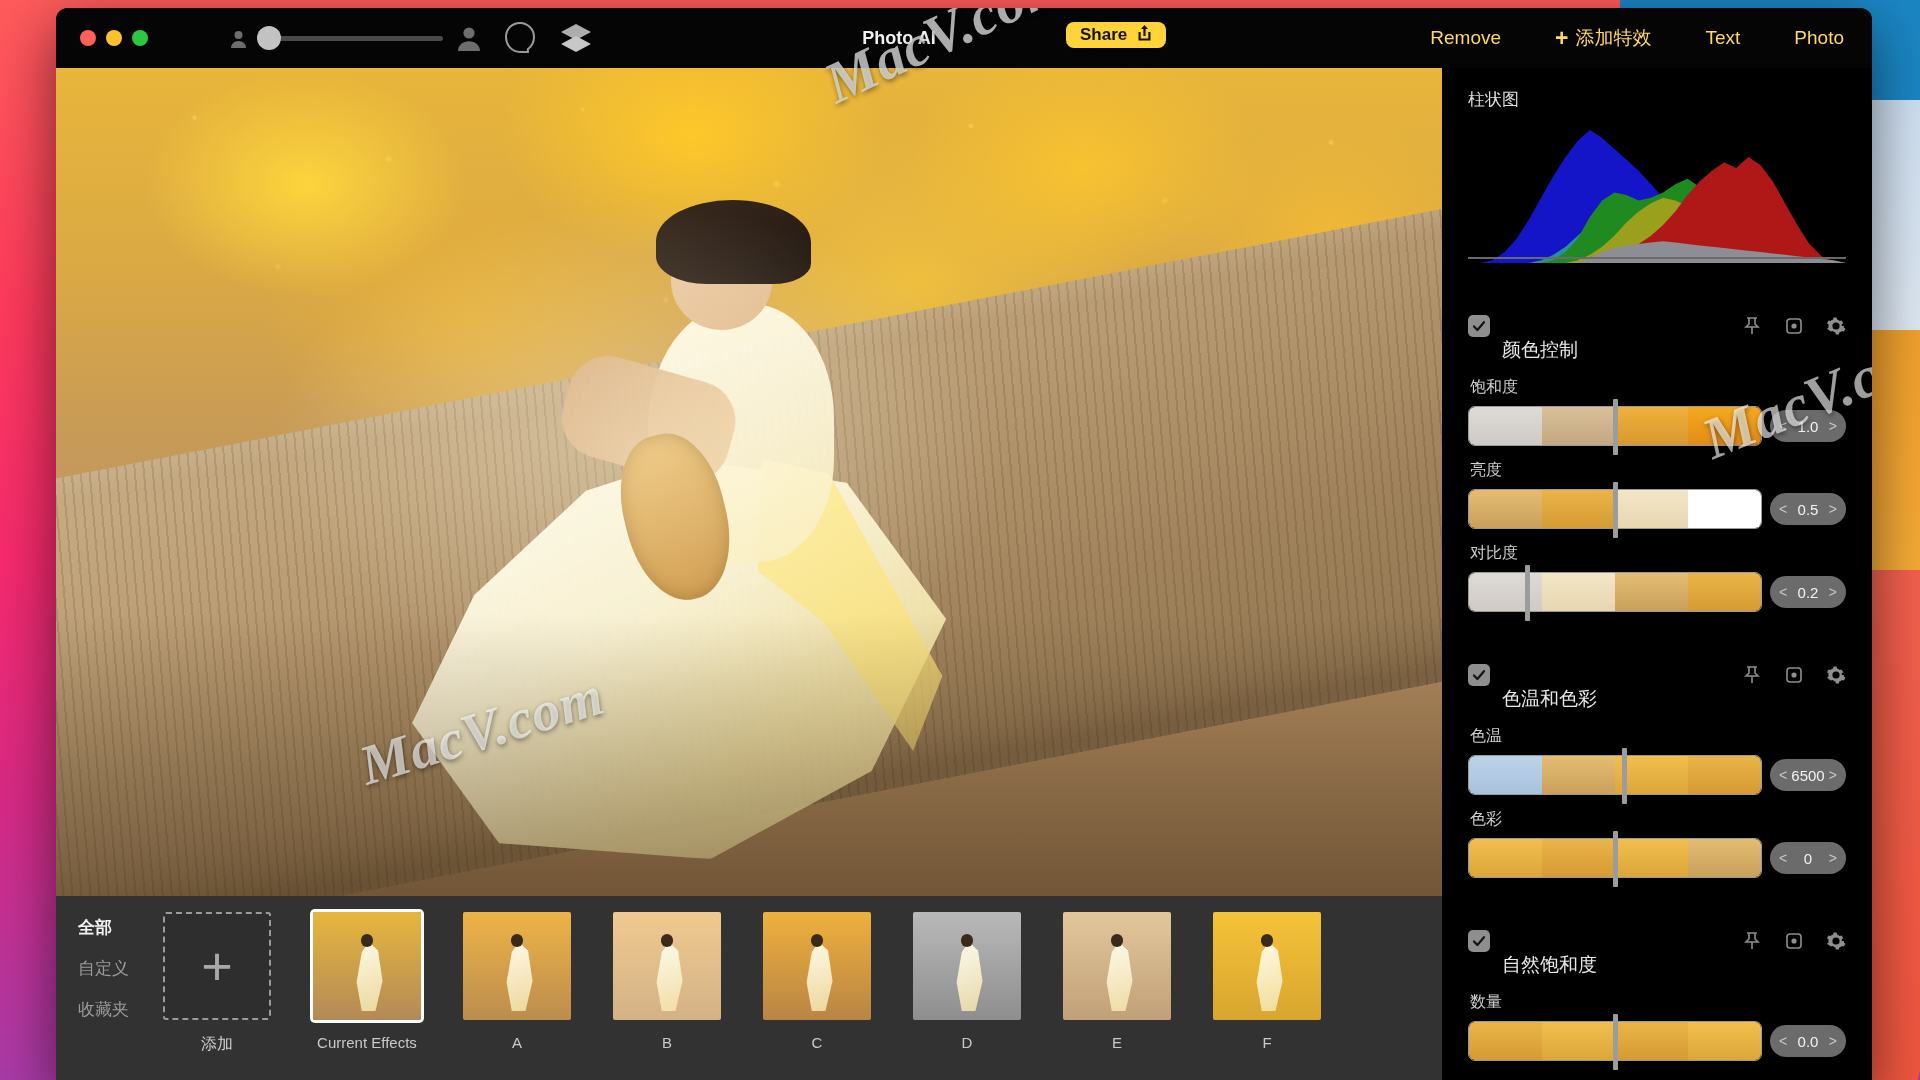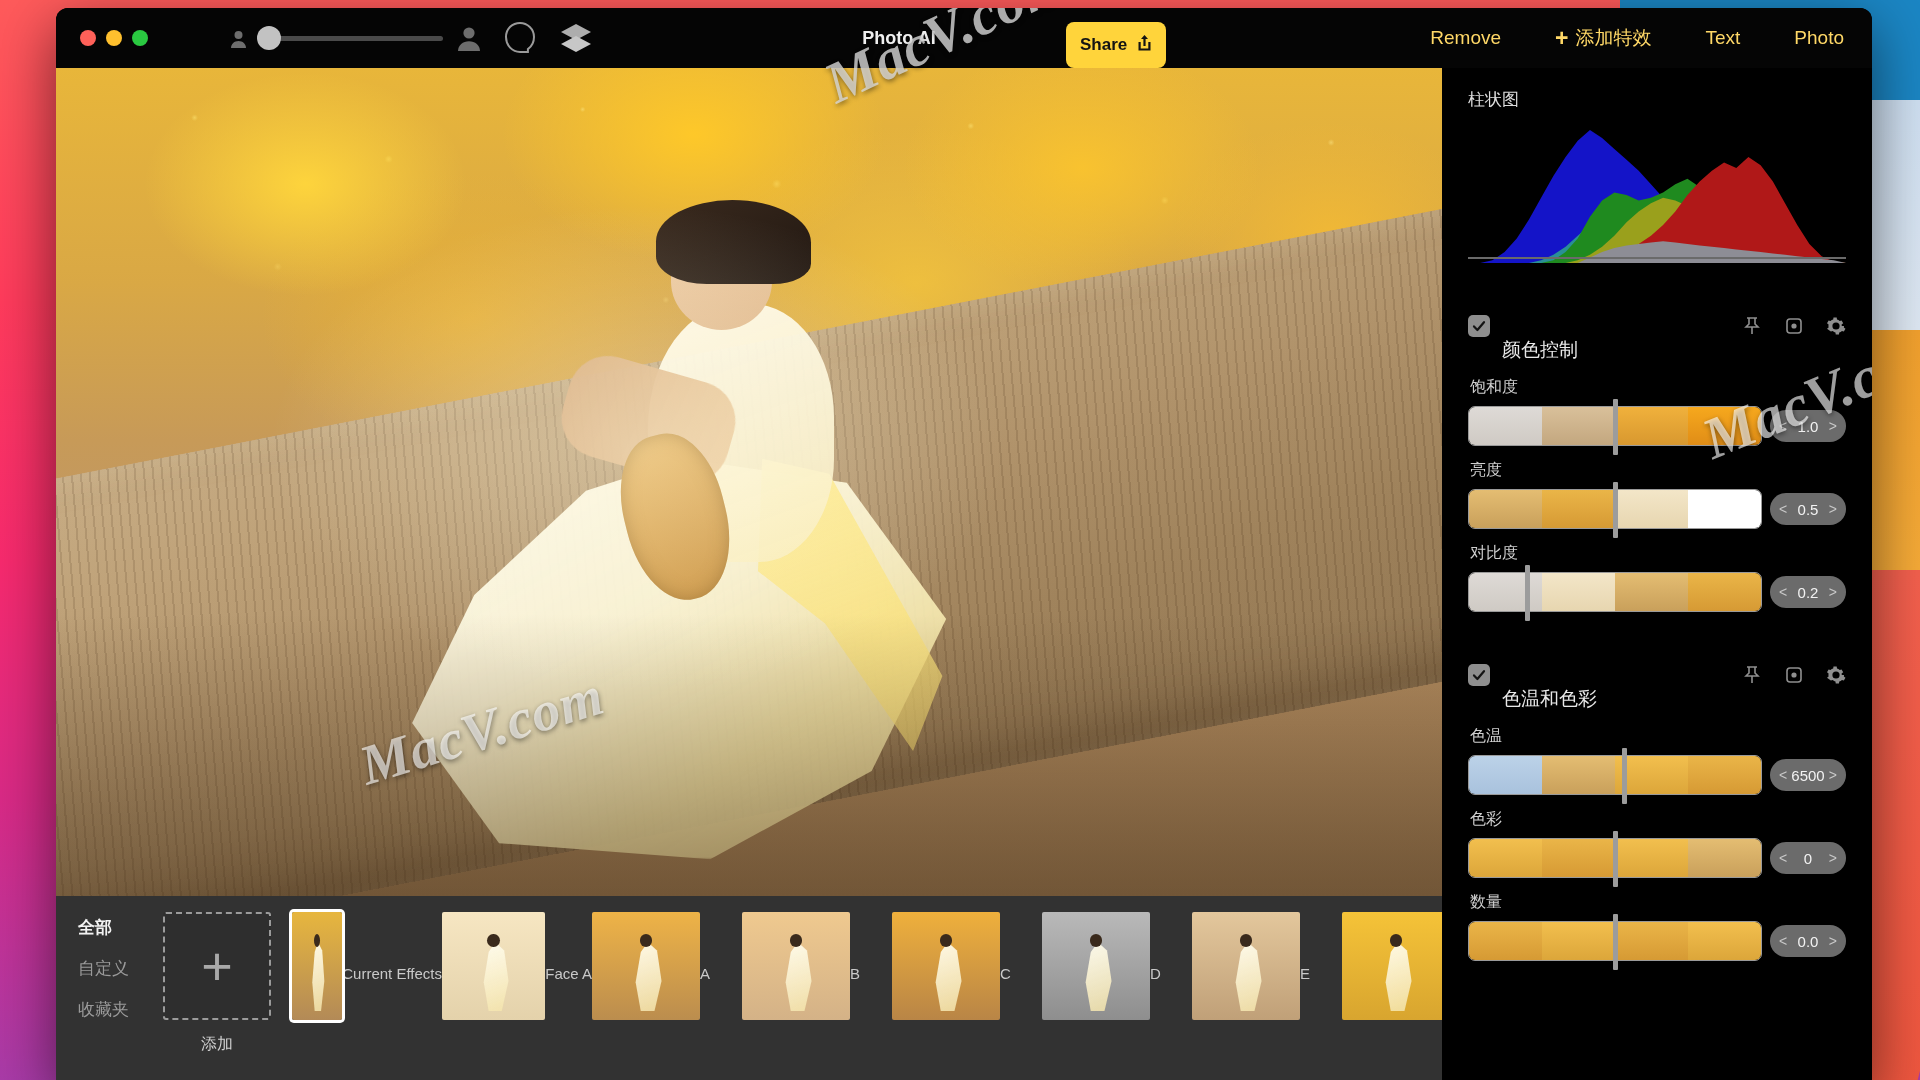--- a/index.html
+++ b/index.html
@@ -67,21 +67,21 @@
   #app-title {
     position: absolute; left: 0; right: 0; top: 0; height: 60px;
     display: flex; align-items: center; justify-content: center;
     color: #f0f0f0; font-size: 18px; font-weight: 700;
     pointer-events: none;
   }
   #app-title span { margin-left: -130px; }
 
   #share-btn {
     position: absolute; left: 1010px; top: 14px;
-    height: 46px; padding: 0 14px;
+    height: 26px; padding: 0 14px;
     background: #ffd43b; color: #131313;
     border-radius: 8px; border: 0;
     display: flex; align-items: center; gap: 10px;
     font-size: 17px; font-weight: 700;
     font-family: "Liberation Sans", sans-serif;
     cursor: pointer;
   }
 
   #tb-menu {
     position: absolute; right: 28px; top: 0; height: 60px;
@@ -225,21 +225,21 @@
   #fs-add { width: 150px; flex: 0 0 150px; display: flex; flex-direction: column; align-items: center; }
   #fs-add .box {
     width: 108px; height: 108px; border: 2px dashed #9b9b9b; border-radius: 3px;
     display: flex; align-items: center; justify-content: center;
     background: #2e2e2e; cursor: pointer;
   }
   #fs-add .plus { color: #a8a8a8; font-size: 54px; line-height: 0.6; font-weight: 300; }
   #fs-add .lbl { margin-top: 14px; font-size: 16px; color: #cfcfcf; }
 
   #fs-items { display: flex; gap: 0; flex: 1; min-width: 0; }
-  .fs-item { width: 150px; flex: 0 0 150px; display: flex; align-items: center; }
+  .fs-item { width: 150px; flex: 0 0 150px; display: flex; flex-direction: column; align-items: center; }
   .fs-thumb {
     width: 108px; height: 108px; border-radius: 2px; overflow: hidden; position: relative;
     background: #444; cursor: pointer;
   }
   .fs-item.selected .fs-thumb { box-shadow: 0 0 0 3px #ffffff; }
   .fs-lbl { margin-top: 14px; font-size: 15px; color: #c9c9c9; white-space: nowrap; }
   .th-img { position: absolute; inset: 0;
     background:
       radial-gradient(ellipse 70% 48% at 50% 22%, rgba(255,214,70,.95), transparent 70%),
       linear-gradient(180deg,#e3b23c 0%, #d3a348 36%, #b99168 60%, #a37f56 100%); }
@@ -437,28 +437,20 @@
             <div class="fs-item selected">
               <div class="fs-thumb">
                 <div class="th-img" style="background: linear-gradient(rgb(231, 182, 62), rgb(179, 138, 87));"></div>
                 <div class="th-fig"></div>
                 <div class="th-head"></div>
               </div>
               <div class="fs-lbl">Current Effects</div>
             </div>
             <div class="fs-item">
               <div class="fs-thumb">
-                <div class="th-img" style="background: linear-gradient(rgb(246, 230, 194), rgb(228, 210, 171));"></div>
-                <div class="th-fig"></div>
-                <div class="th-head"></div>
-              </div>
-              <div class="fs-lbl">Face A</div>
-            </div>
-            <div class="fs-item">
-              <div class="fs-thumb">
                 <div class="th-img" style="background: linear-gradient(rgb(238, 179, 71), rgb(187, 141, 78));"></div>
                 <div class="th-fig"></div>
                 <div class="th-head"></div>
               </div>
               <div class="fs-lbl">A</div>
             </div>
             <div class="fs-item">
               <div class="fs-thumb">
                 <div class="th-img" style="background: linear-gradient(rgb(239, 201, 143), rgb(212, 178, 135));"></div>
                 <div class="th-fig"></div>
@@ -656,20 +648,46 @@
                 </div>
                 <div class="handle" style="left: calc(50% - 2px);"></div>
               </div>
               <div class="stepper">
                 <span class="ar">&lt;</span>
                 <span class="val">0</span>
                 <span class="ar">&gt;</span>
               </div>
             </div>
           </div>
+          <div class="sect-head">
+            <div class="chk">
+              <svg width="14" height="14" viewBox="0 0 14 14">
+                <path d="M2 7.4 5.4 11 12 3.2" fill="none" stroke="#141414" stroke-width="2.2" stroke-linecap="round" stroke-linejoin="round"></path>
+              </svg>
+            </div>
+            <div class="sect-title">自然饱和度</div>
+            <div class="sect-icons">
+              <span>
+                <svg width="20" height="20" viewBox="0 0 20 20">
+                  <path d="M5 2h10M7 2v6l-3 3h12l-3-3V2M10 11v7" fill="none" stroke="#8f8f8f" stroke-width="1.6"></path>
+                </svg>
+              </span>
+              <span>
+                <svg width="20" height="20" viewBox="0 0 20 20">
+                  <rect x="3" y="3" width="14" height="14" rx="3" fill="none" stroke="#8f8f8f" stroke-width="1.6"></rect>
+                  <circle cx="10" cy="10" r="2.6" fill="#8f8f8f"></circle>
+                </svg>
+              </span>
+              <span>
+                <svg width="20" height="20" viewBox="0 0 20 20">
+                  <path d="M10 6.4a3.6 3.6 0 100 7.2 3.6 3.6 0 000-7.2zm8 3.6c0 .6-.06 1.1-.15 1.6l1.6 1.2-1.6 2.8-1.9-.7c-.8.7-1.7 1.2-2.7 1.5l-.3 2h-3.2l-.3-2c-1-.3-1.9-.8-2.7-1.5l-1.9.7L1 12.8l1.6-1.2A8.6 8.6 0 012.45 10c0-.6.06-1.1.15-1.6L1 7.2 2.6 4.4l1.9.7c.8-.7 1.7-1.2 2.7-1.5l.3-2h3.2l.3 2c1 .3 1.9.8 2.7 1.5l1.9-.7 1.6 2.8-1.6 1.2c.09.5.15 1 .15 1.6z" fill="#8f8f8f"></path>
+                </svg>
+              </span>
+            </div>
+          </div>
           <div class="ctrl">
             <div class="ctrl-label">数量</div>
             <div class="ctrl-row">
               <div class="slider">
                 <div class="grad">
                   <i class="sv t-amber"></i>
                   <i class="sv t-gold"></i>
                   <i class="sv t-amber"></i>
                   <i class="sv t-gold"></i>
                 </div>

